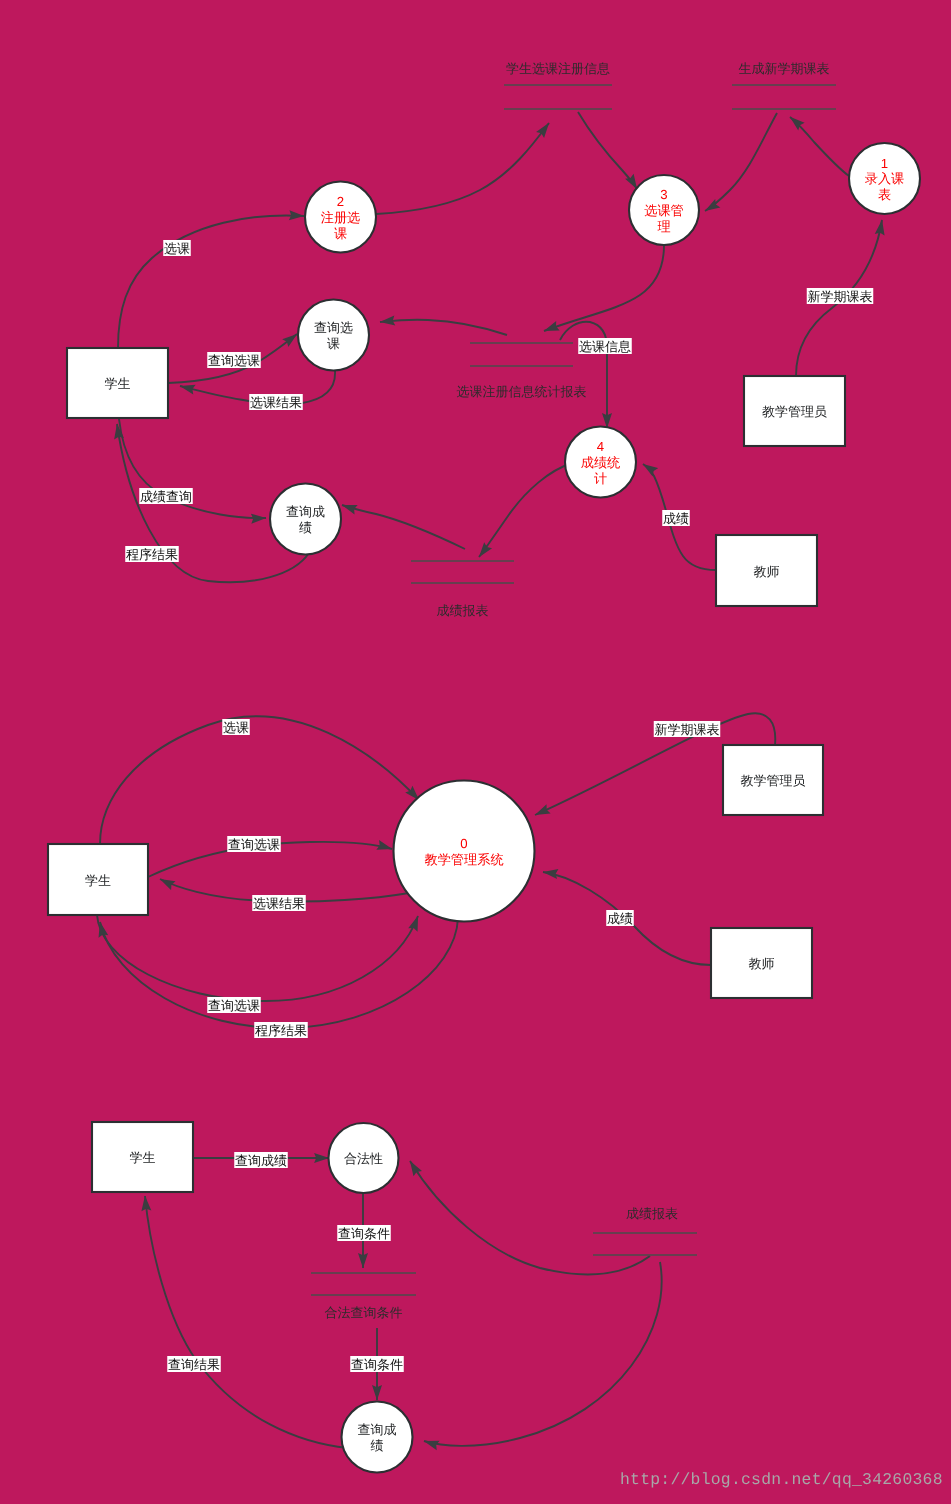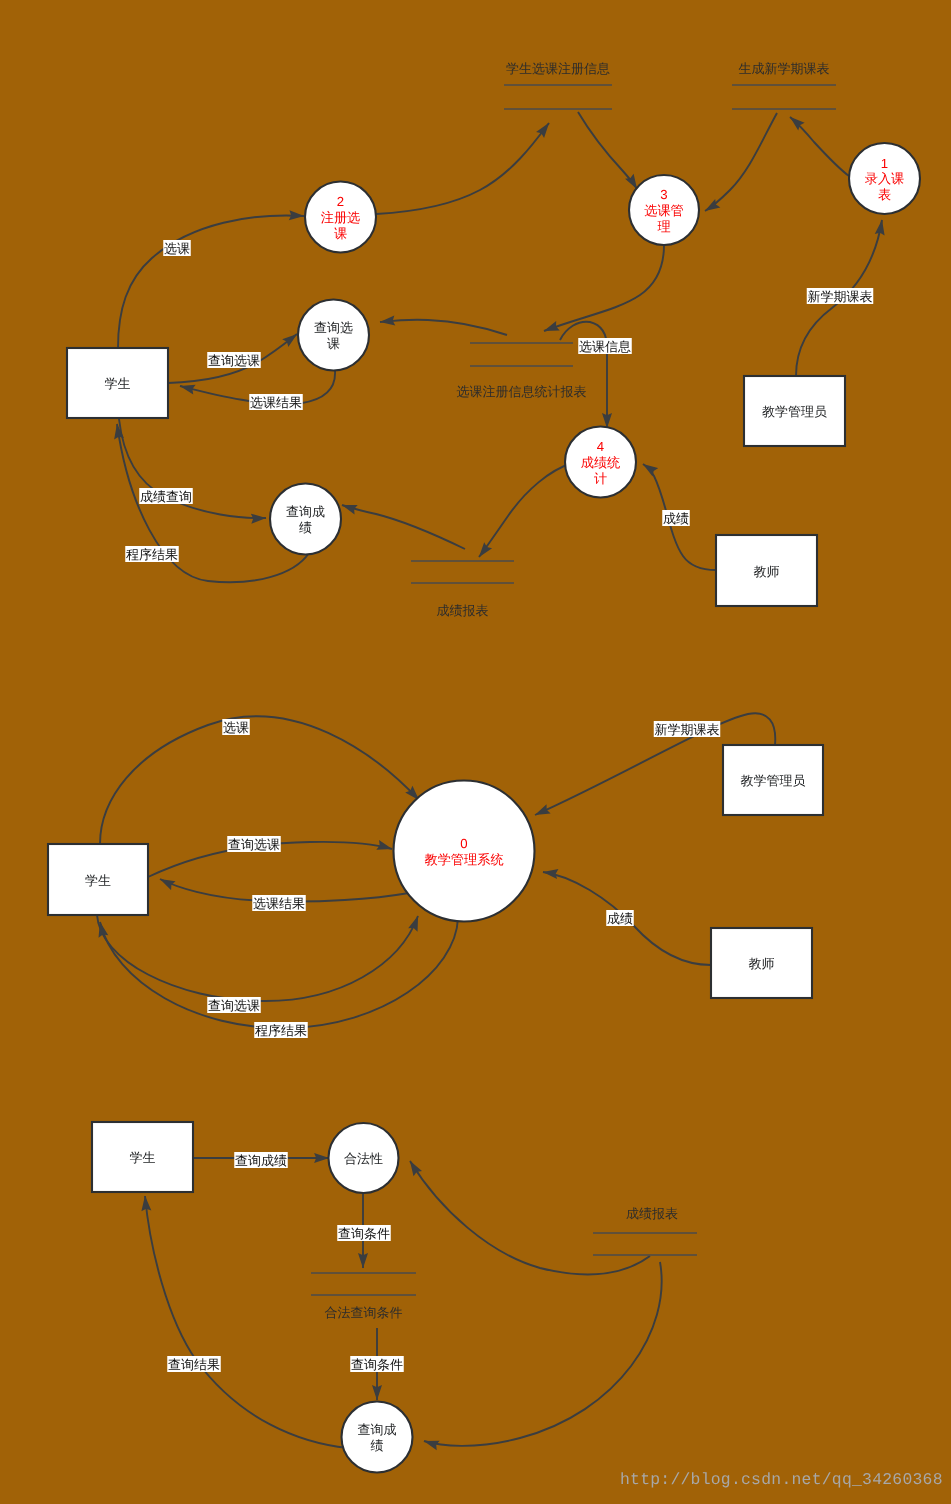--- a/index.html
+++ b/index.html
@@ -1,20 +1,20 @@
 <!DOCTYPE html>
 <html><head>
 <meta charset="utf-8">
 <title>DFD</title>
 <style>
   html,body{margin:0;padding:0;background:#000;}
   *{-webkit-font-smoothing:antialiased;text-rendering:geometricPrecision;}
   body{width:951px;height:1504px;overflow:hidden;
        font-family:"Liberation Sans","DejaVu Sans",sans-serif;}
-  #root{position:relative;width:951px;height:1504px;background:#a16207;}
+  #root{position:relative;width:951px;height:1504px;background:#be185d;}
   svg#dfd{display:block;position:absolute;left:0;top:0;}
   .flow-path{fill:none;stroke:#3a3d40;stroke-width:1.9;}
   .shape-fill{fill:#ffffff;stroke:#2c2f32;stroke-width:2.1;}
   .store-line{stroke:#4b4b4b;stroke-width:1.7;}
   .proc-num{fill:#fa0000;font-size:13.2px;text-anchor:middle;}
   .proc-lbl{fill:#fa0000;font-size:13.2px;text-anchor:middle;}
   .proc-lbl-dark{fill:#222426;font-size:13px;text-anchor:middle;}
   .ent-lbl{fill:#222426;font-size:13px;text-anchor:middle;}
   .store-lbl{fill:#2c2c2c;font-size:13px;text-anchor:middle;}
   .flow-lbl-text{fill:#111111;font-size:13px;text-anchor:middle;}

